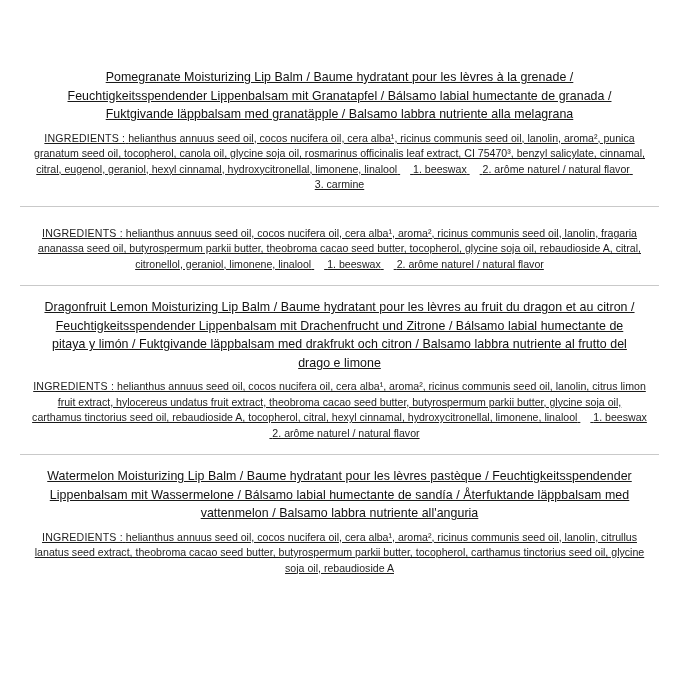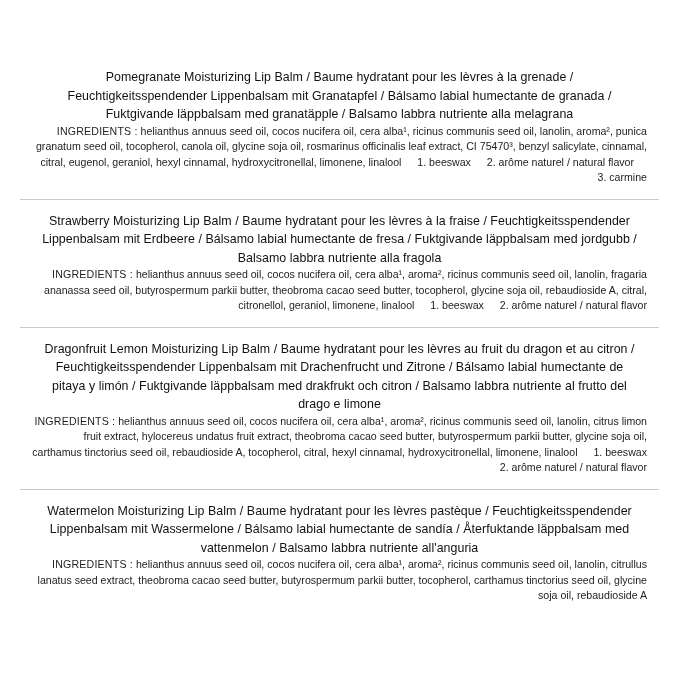--- a/index.html
+++ b/index.html
@@ -14,37 +14,39 @@
     color: #1a1a1a;
     overflow: hidden;
   }
   .page {
     width: 679px;
     height: 540px;
     box-sizing: border-box;
     padding: 68px 20px 0 20px;
     display: flex;
     flex-direction: column;
+    text-decoration: underline;
   }
   .product {
     text-align: center;
   }
   .product-title {
     font-size: 12.4px;
     line-height: 18.5px;
     color: #111111;
     letter-spacing: 0.05px;
     padding: 0 22px;
   }
   .ingredients {
+    margin-top: 7px;
     font-size: 10.6px;
     line-height: 15.5px;
     color: #1d1d1d;
     padding: 0 12px;
-    text-align: right;
+    text-align: center;
   }
   .ing-label {
     letter-spacing: 0.2px;
   }
   .divider {
     border: 0;
     border-top: 1px solid #c9c9c9;
     margin: 13px 0 12px 0;
     width: 100%;
   }
@@ -65,21 +67,20 @@
       <span class="gap-sm"></span>
       <span>2. arôme naturel / natural flavor</span>
       <span class="gap-sm"></span>
       <span>3. carmine</span>
     </div>
   </div>
 
   <hr class="divider">
 
   <div class="product">
-    <div class="product-title">Strawberry Moisturizing Lip Balm / Baume hydratant pour les lèvres à la fraise / Feuchtigkeitsspendender Lippenbalsam mit Erdbeere / Bálsamo labial humectante de fresa / Fuktgivande läppbalsam med jordgubb / Balsamo labbra nutriente alla fragola</div>
     <div class="ingredients">
       <span class="ing-label">INGREDIENTS :</span>
       <span>helianthus annuus seed oil, cocos nucifera oil, cera alba¹, aroma², ricinus communis seed oil, lanolin, fragaria ananassa seed oil, butyrospermum parkii butter, theobroma cacao seed butter, tocopherol, glycine soja oil, rebaudioside A, citral, citronellol, geraniol, limonene, linalool</span>
       <span class="gap-sm"></span>
       <span>1. beeswax</span>
       <span class="gap-sm"></span>
       <span>2. arôme naturel / natural flavor</span>
     </div>
   </div>
 

